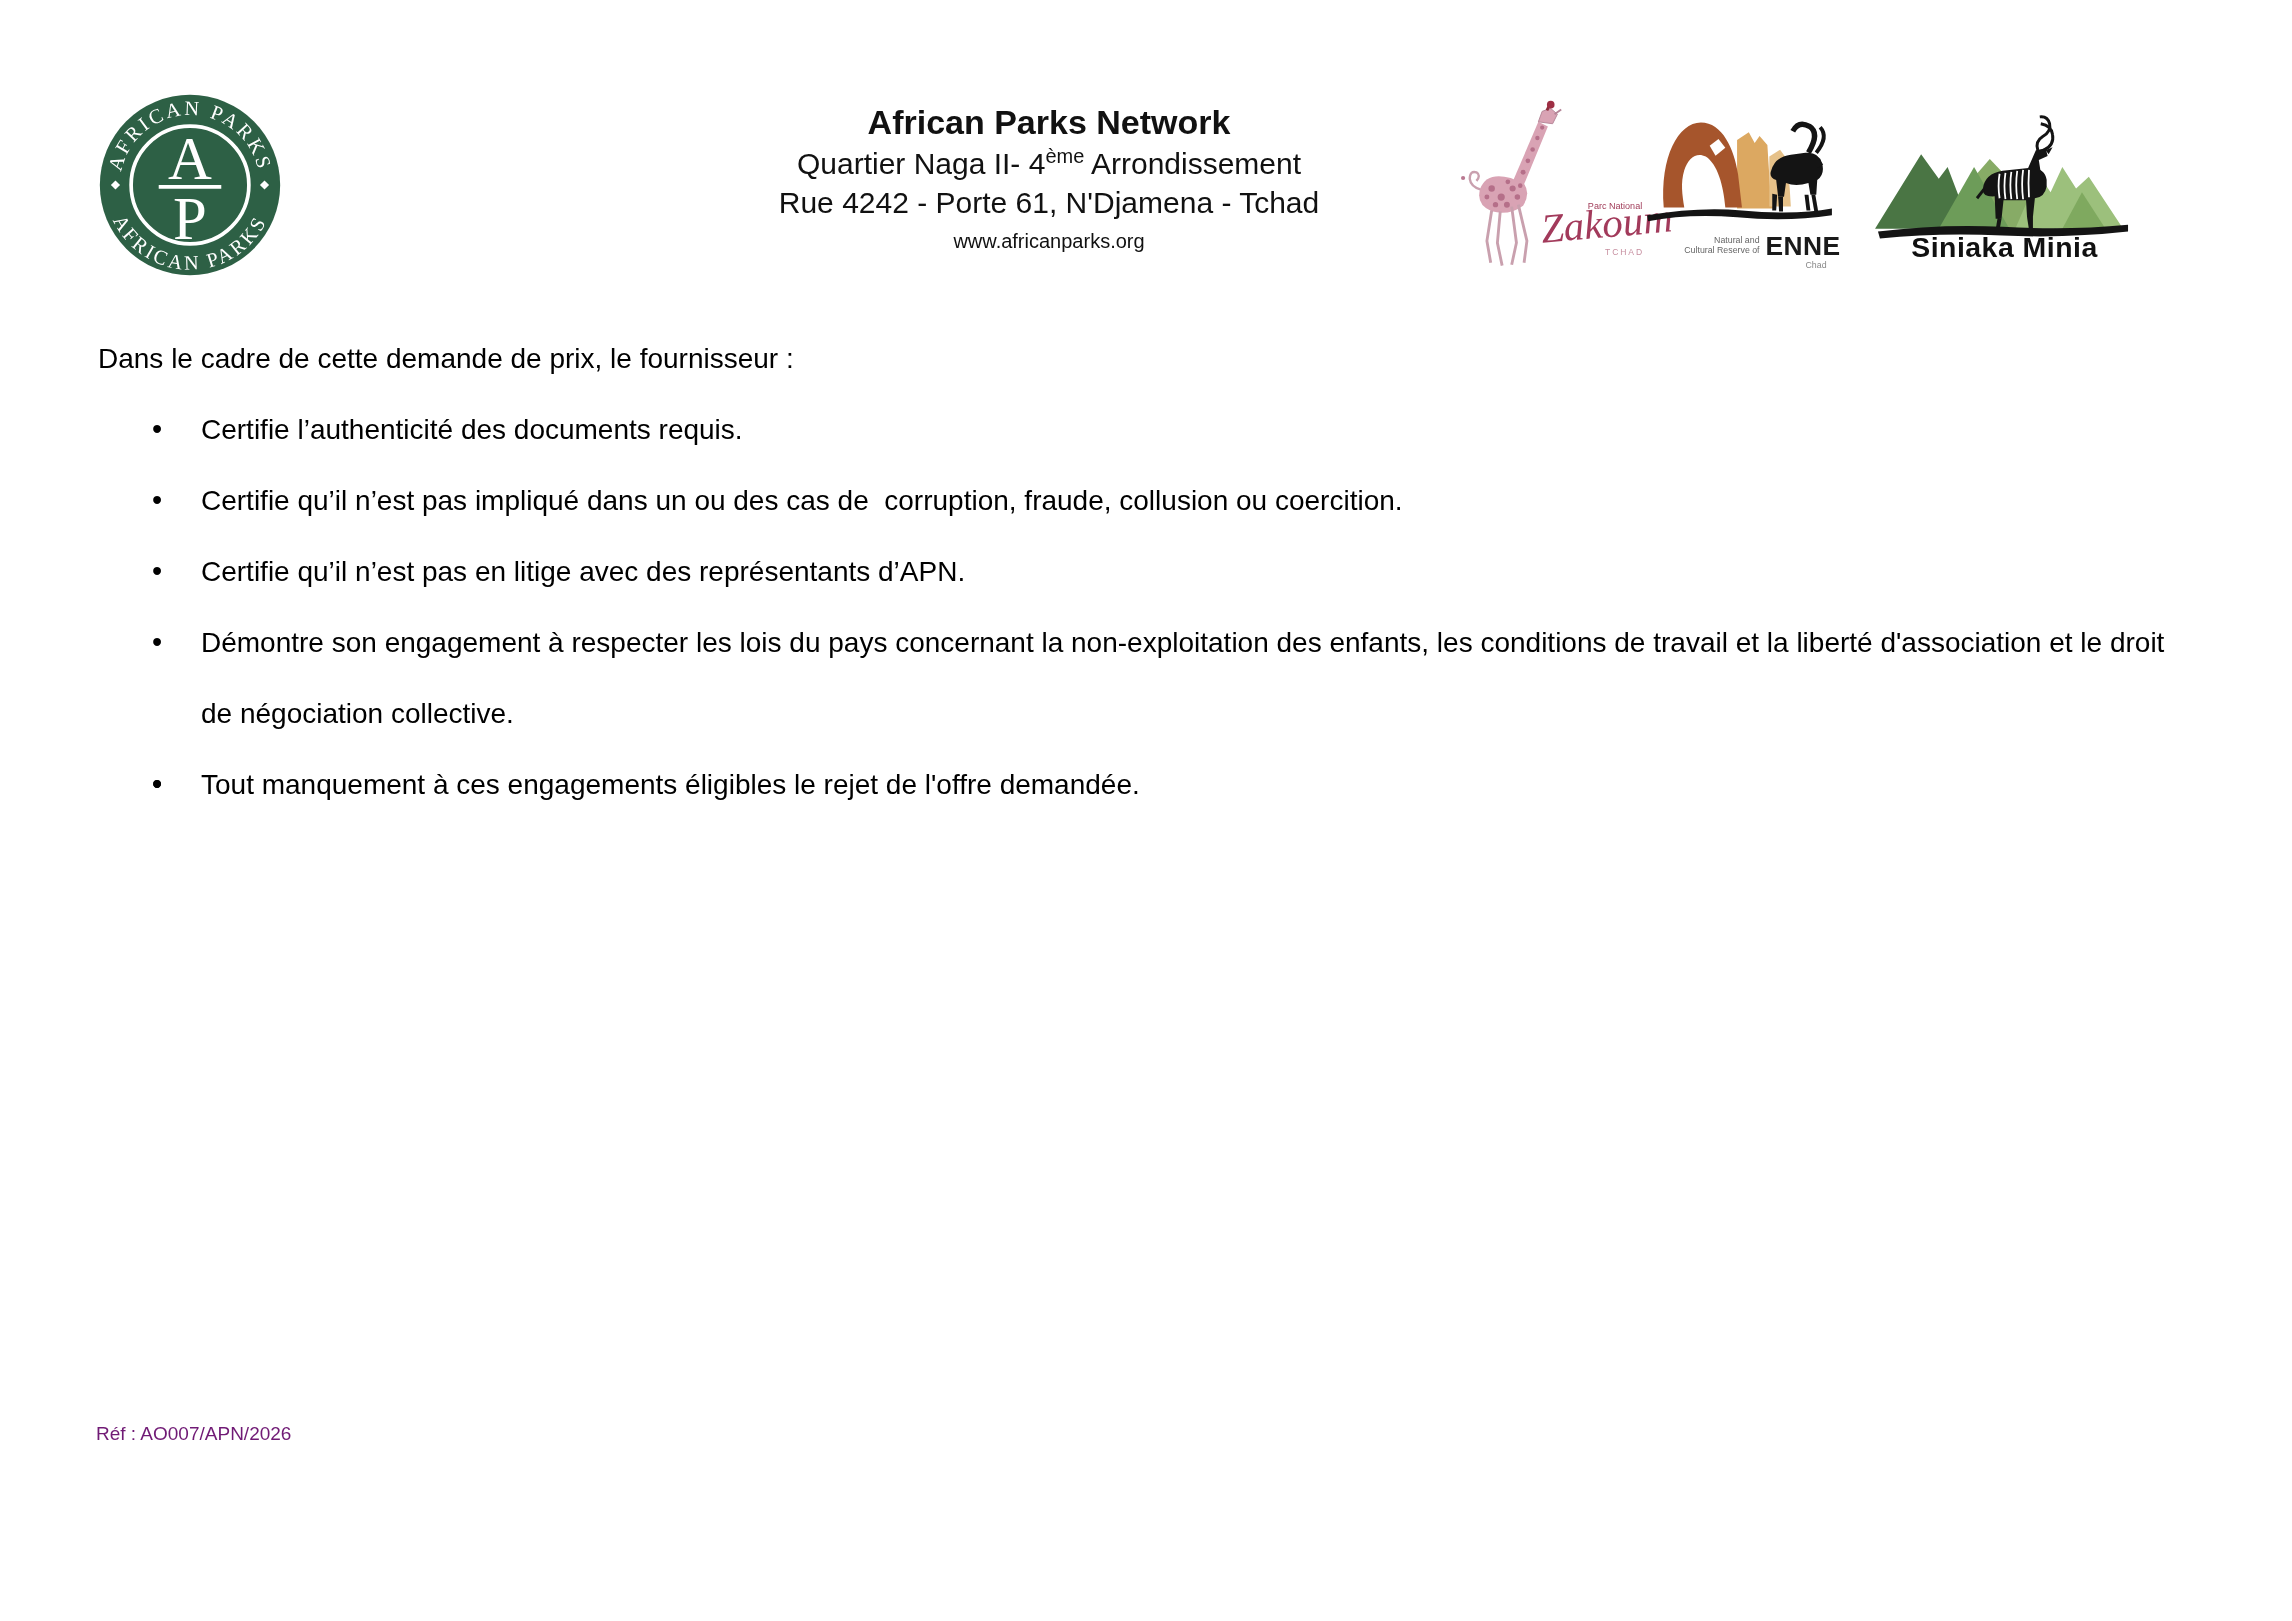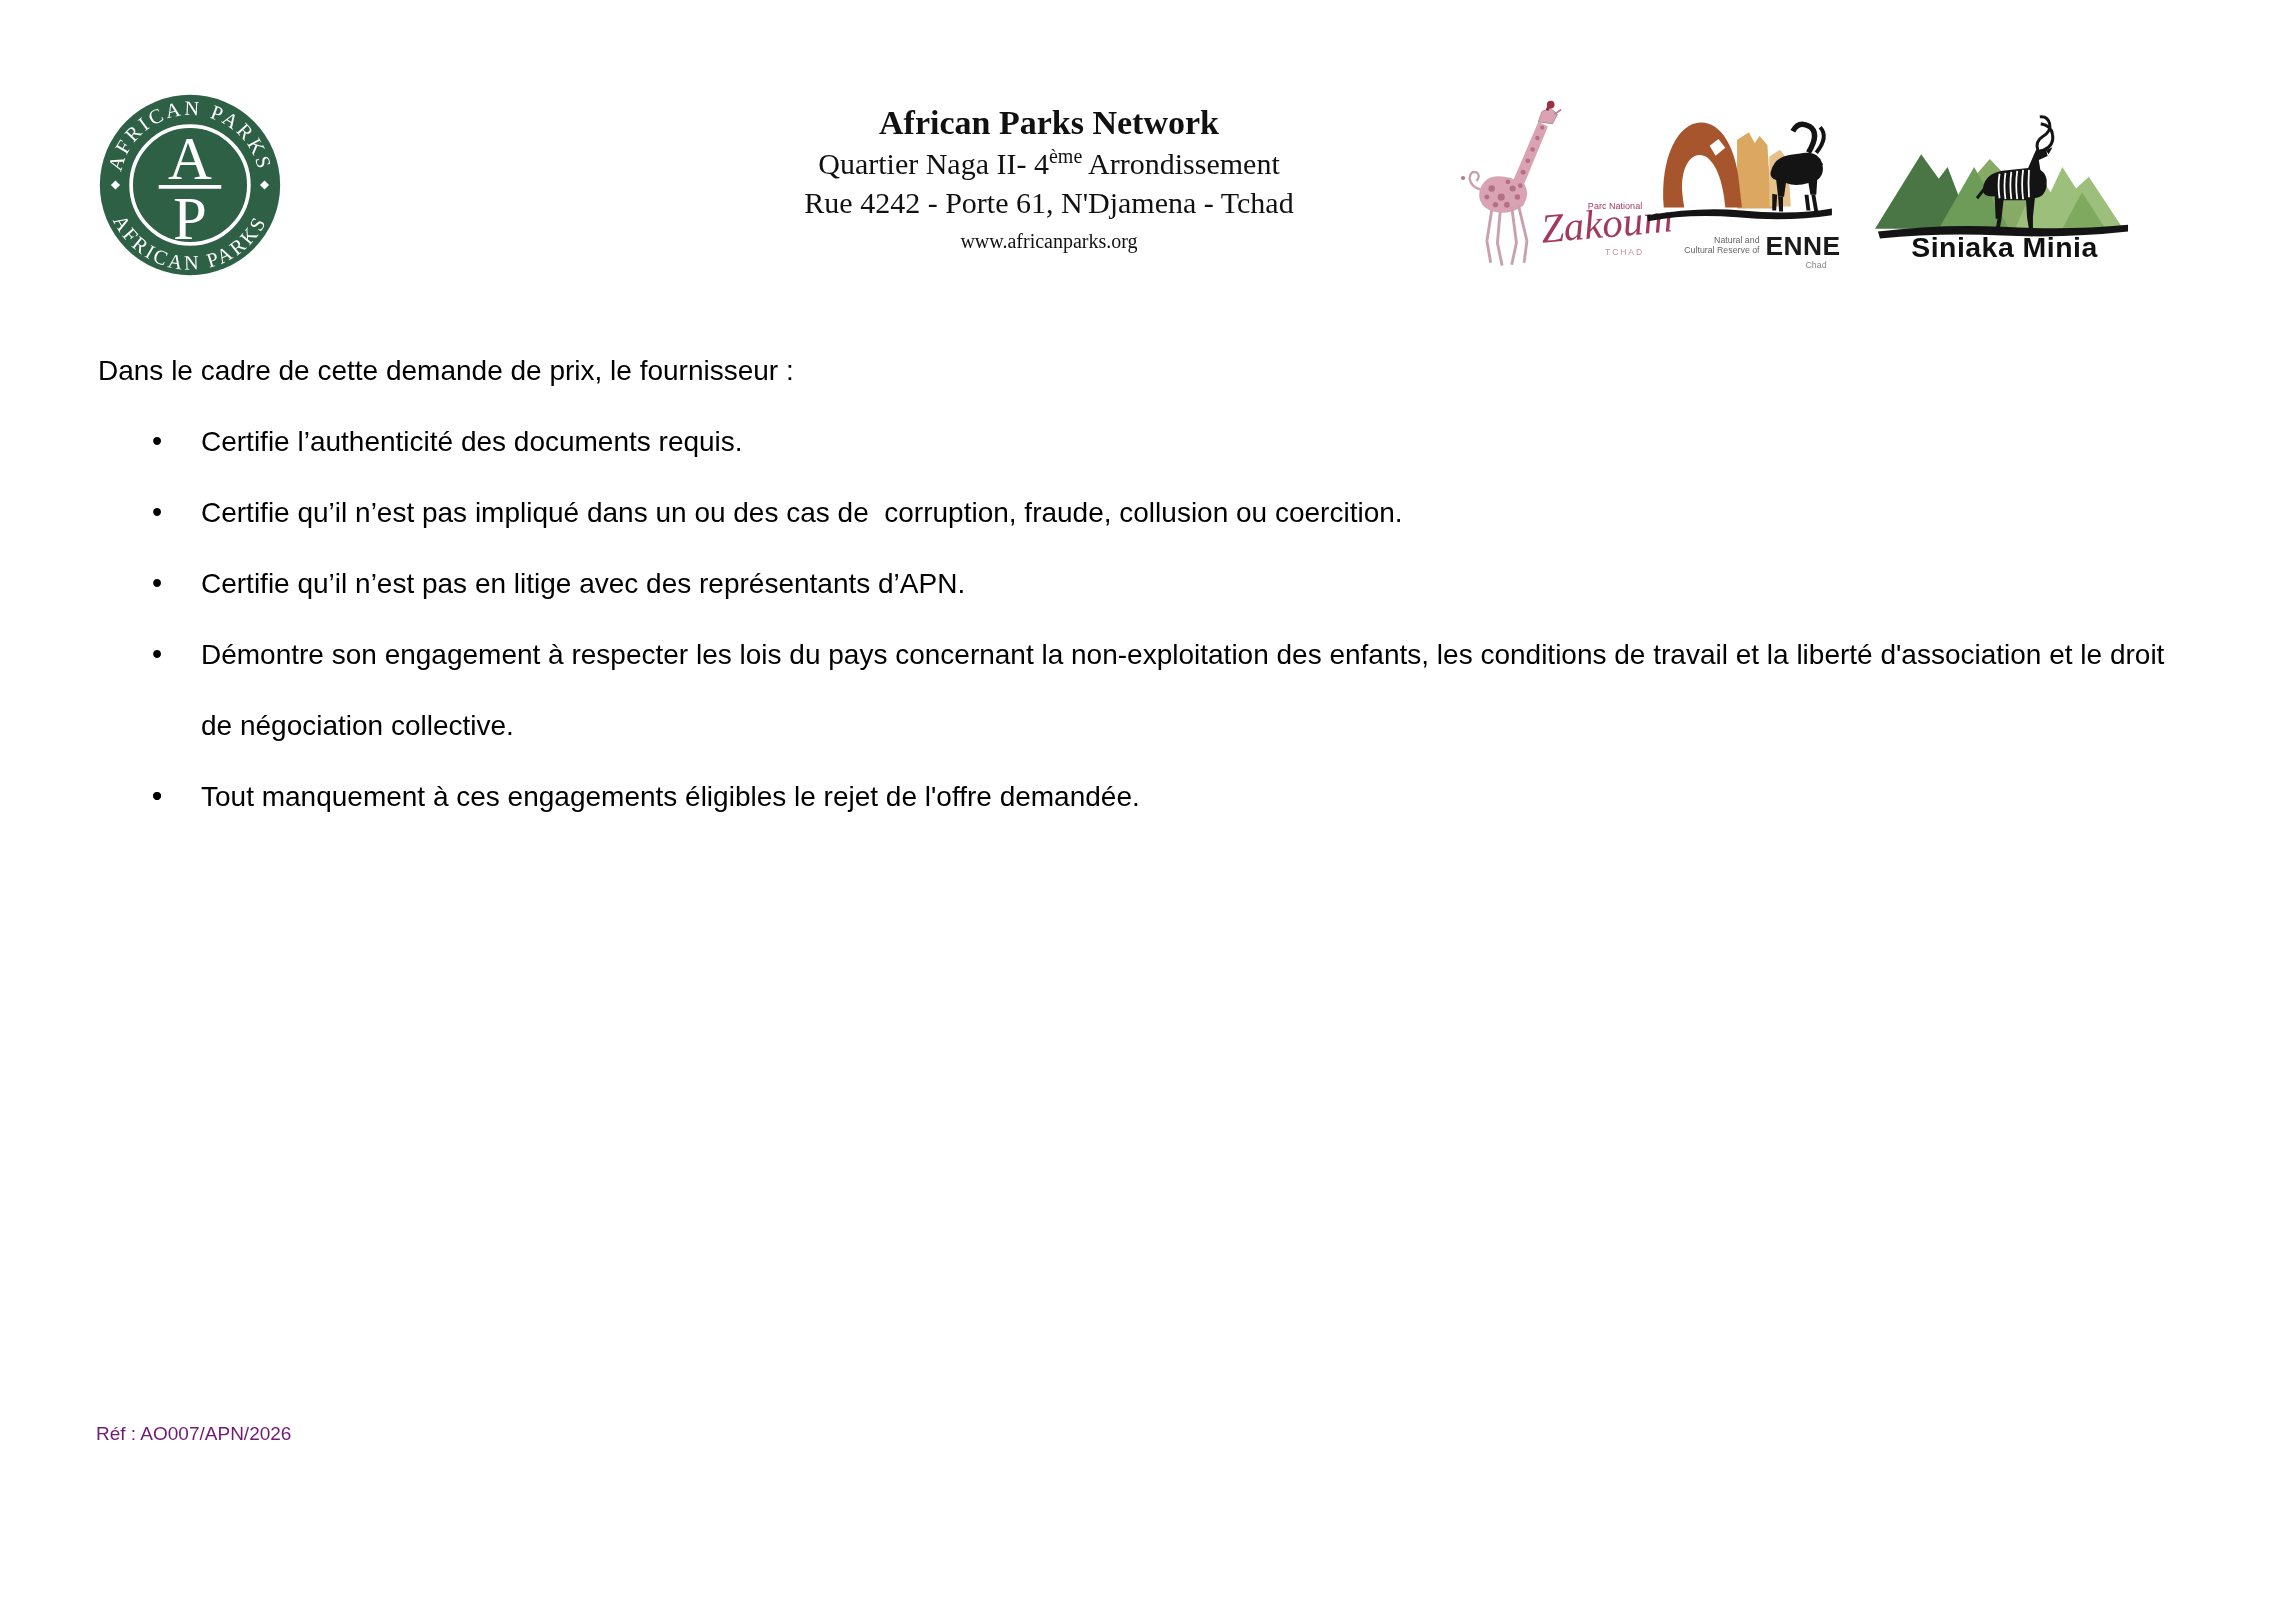--- a/index.html
+++ b/index.html
@@ -4,32 +4,32 @@
 <style>
   html,body{margin:0;padding:0;background:#fff;}
   .page{position:relative;width:2293px;height:1621px;background:#ffffff;overflow:hidden;
         font-family:"Liberation Sans","DejaVu Sans",sans-serif;color:#1a1a1a;}
 
   .abs{position:absolute;}
 
   
   .ap-logo{left:98px;top:93px;width:184px;height:184px;}
   .header-center{left:696px;top:101px;width:706px;text-align:center;
-                 font-family:Liberation Serif, serif;color:#111;}
+                 font-family:Liberation Sans, sans-serif;color:#111;}
   .org-name{font-weight:bold;font-size:34px;line-height:43px;}
   .addr{font-size:30px;line-height:39px;}
   .addr sup{font-size:20px;line-height:0;}
   .website{font-size:20px;line-height:39px;}
 
   .logo-zakouma{left:1460px;top:98px;width:211px;height:181px;}
   .logo-ennedi{left:1639px;top:96px;width:202px;height:176px;}
   .logo-siniaka{left:1870px;top:110px;width:267px;height:152px;}
 
   
-  .body-block{left:98px;top:335px;width:2102px;font-size:28px;line-height:71px;color:#000;}
+  .body-block{left:98px;top:323px;width:2102px;font-size:28px;line-height:71px;color:#000;}
   .intro{margin:0;}
   ul.points{margin:0;padding:0 0 0 103px;list-style:none;}
   ul.points li{position:relative;white-space:pre-wrap;}
   ul.points .dot{position:absolute;left:-49px;top:0;font-size:29px;}
 
   
   .footer{left:96px;top:1419px;width:2166px;font-size:19px;line-height:30px;color:#701a75;}
   .footer div{margin:0;}
 
   svg text{user-select:none;}

